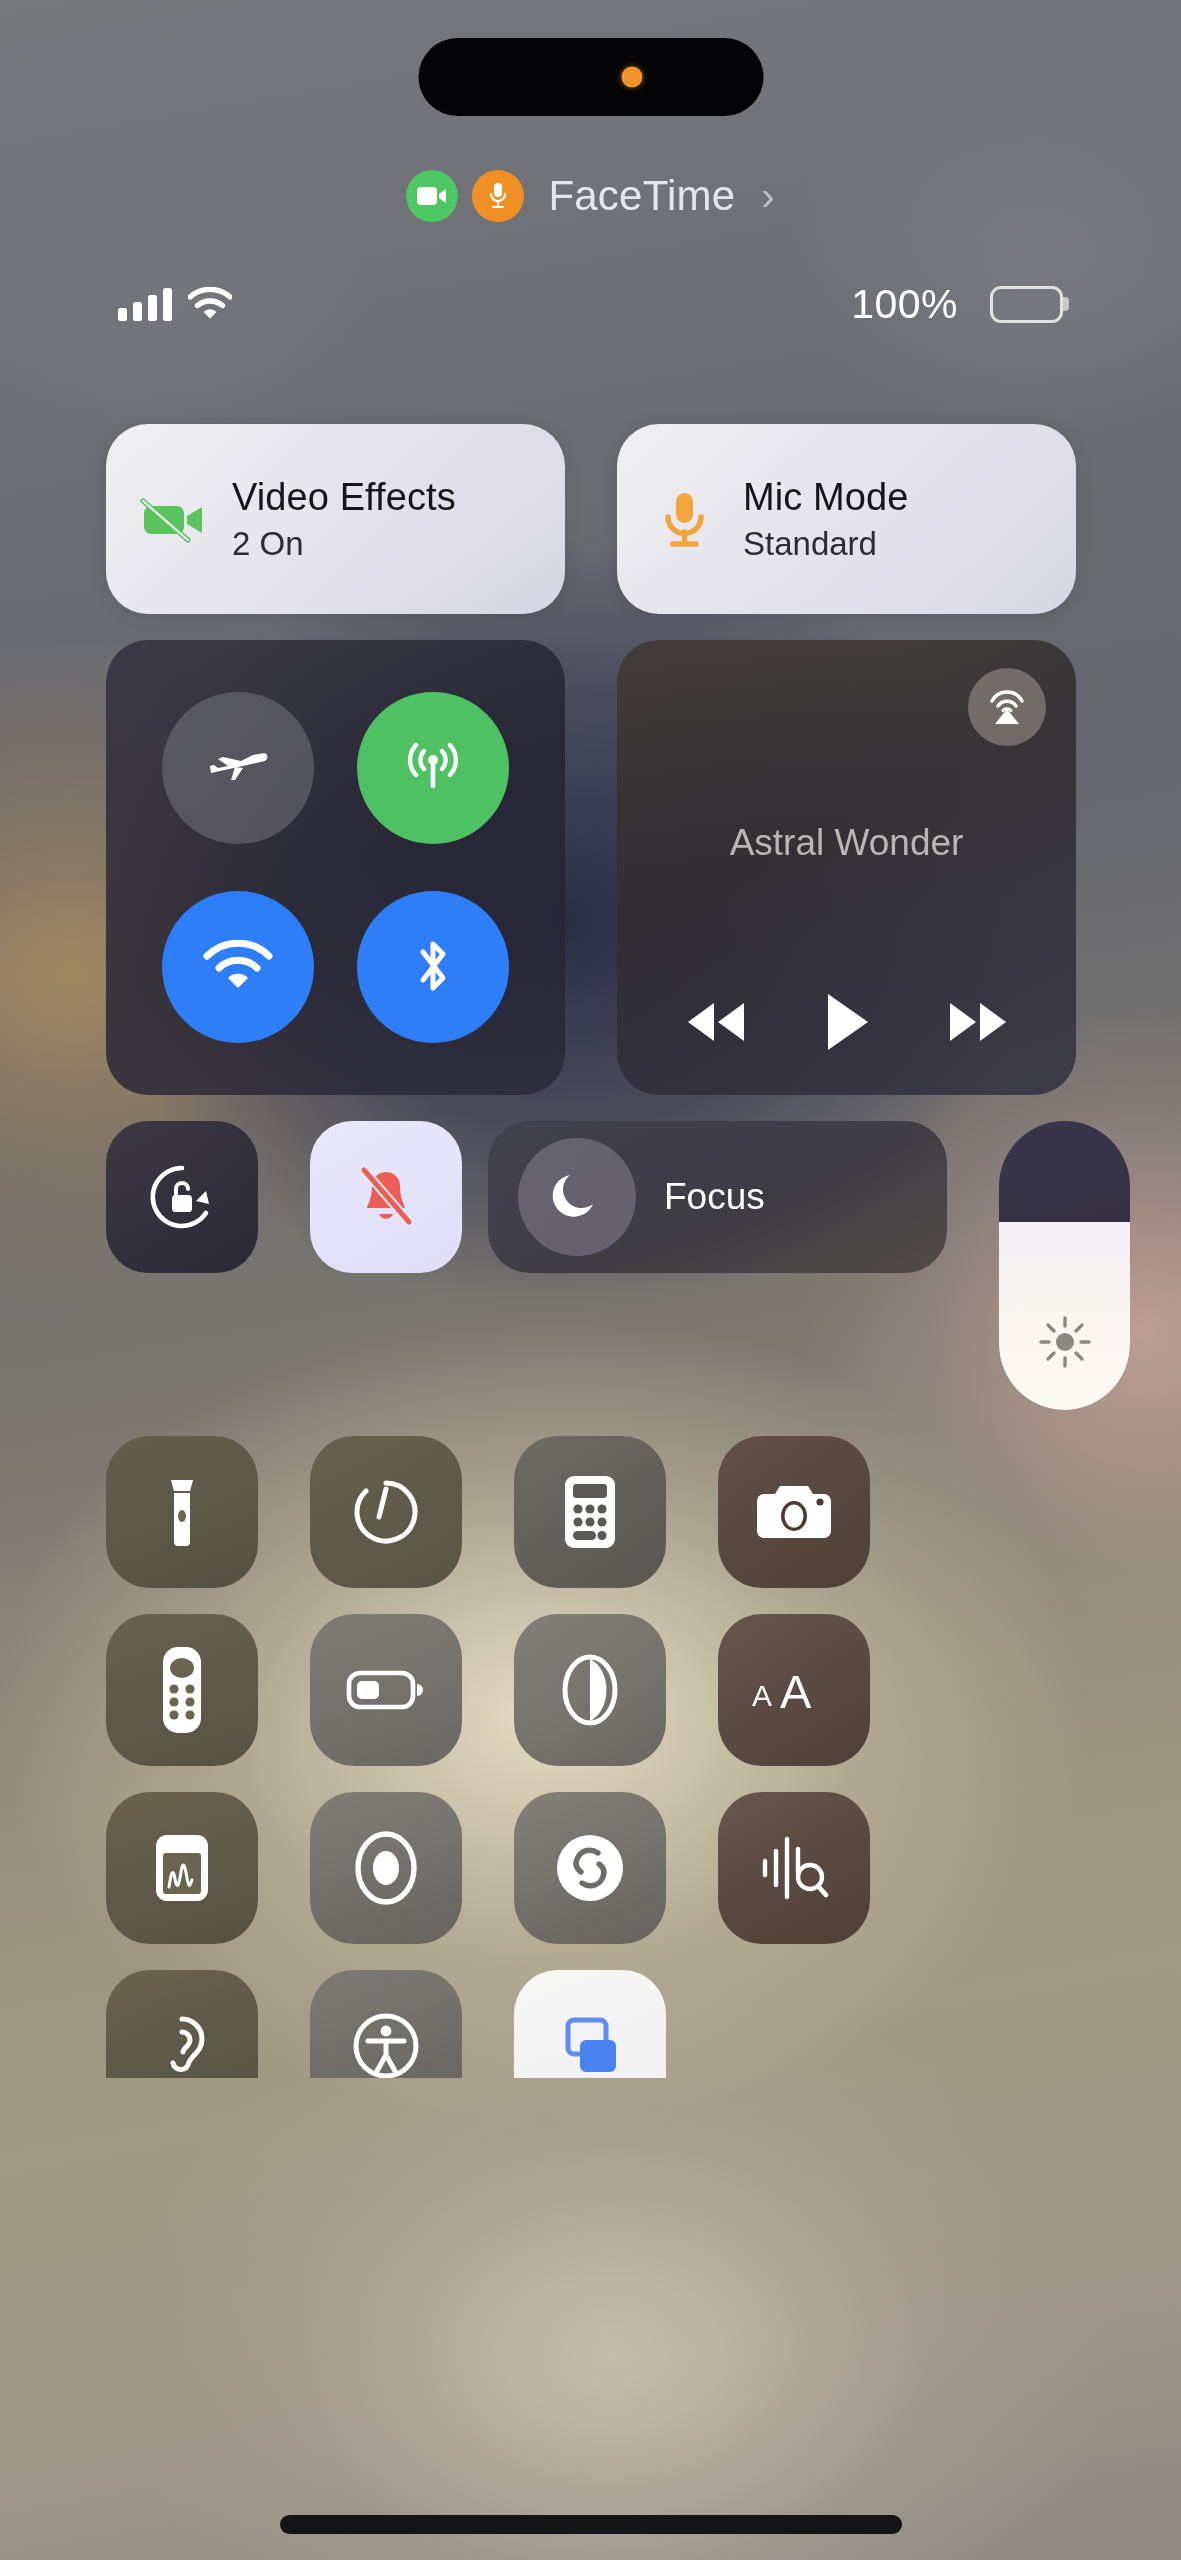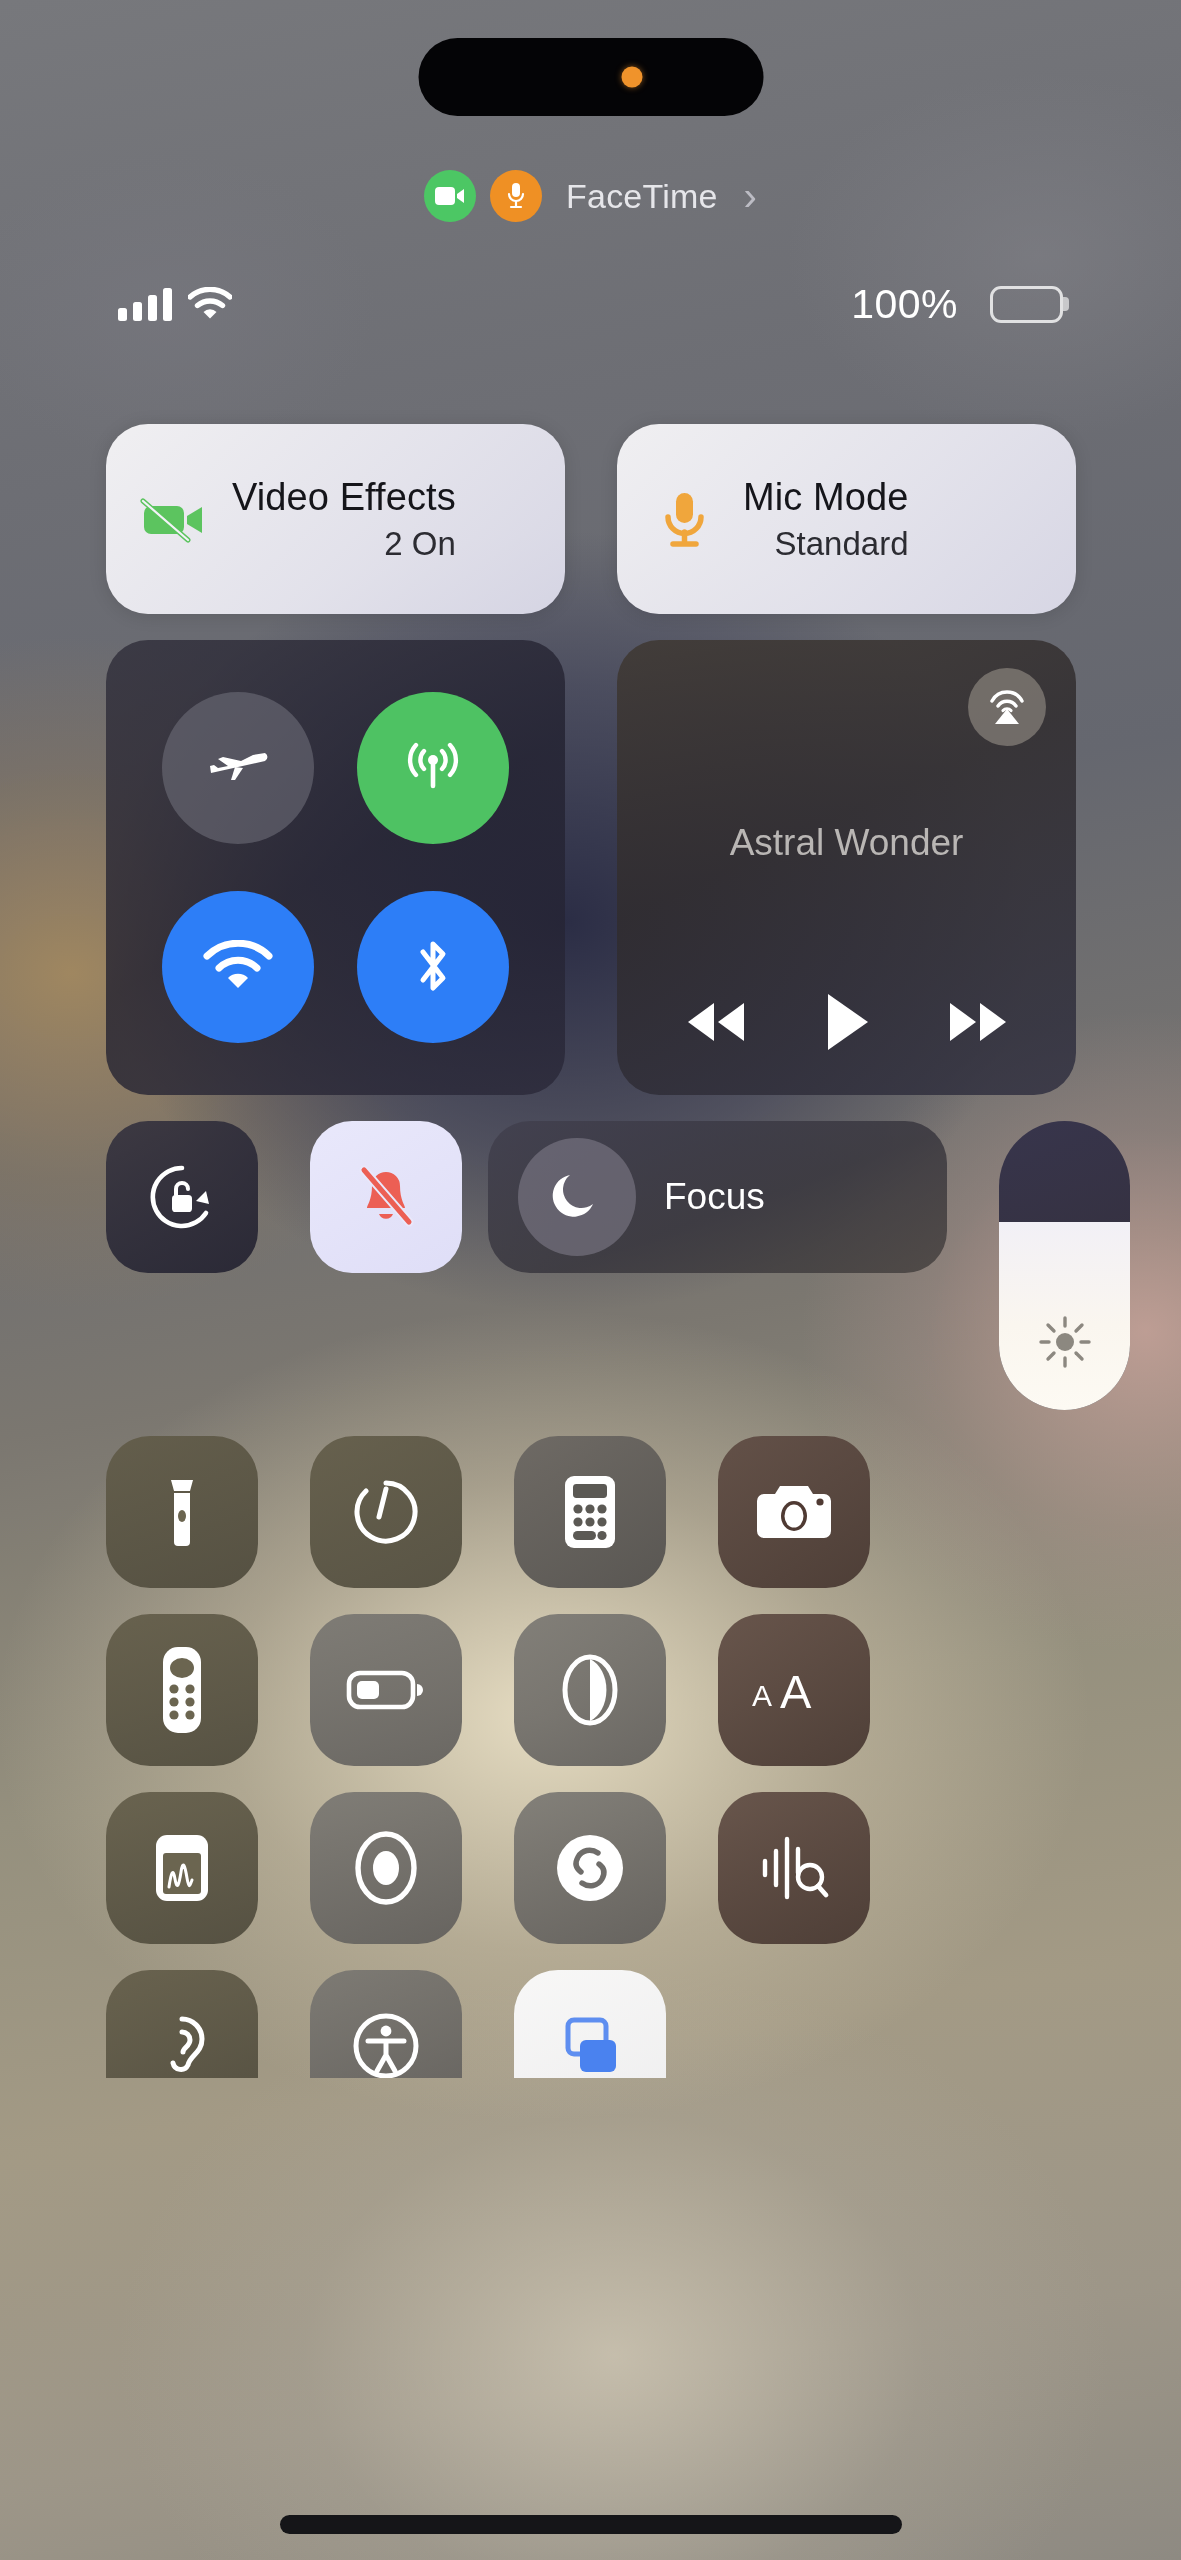--- a/index.html
+++ b/index.html
@@ -46,21 +46,21 @@
   }
 
   
   .ft-row {
     position:absolute; top:170px; left:0; right:0;
     display:flex; align-items:center; justify-content:center; gap:14px;
   }
   .ft-badge { width:52px; height:52px; border-radius:50%; display:flex; align-items:center; justify-content:center; }
   .ft-badge.cam { background:#4cc764; }
   .ft-badge.mic { background:#ef9024; }
-  .ft-label { color:#e6e6ea; font-size:34px; letter-spacing:.2px; margin-left:10px; }
+  .ft-label { color:#e6e6ea; font-size:42px; letter-spacing:.2px; margin-left:10px; }
   .ft-chev { color:#bcbcc4; font-size:40px; margin-left:12px; font-weight:300; }
 
   
   .statusbar {
     position:absolute; top:278px; left:0; right:0; height:52px;
     display:flex; align-items:center; justify-content:space-between;
     padding:0 118px;
   }
   .sb-left { display:flex; align-items:flex-end; gap:16px; }
   .bars { display:flex; align-items:flex-end; gap:6px; height:34px; }
@@ -91,21 +91,21 @@
     background:linear-gradient(135deg, rgba(250,249,251,.93) 0%, rgba(240,239,248,.9) 55%, rgba(230,229,244,.88) 100%);
     box-shadow:0 2px 18px rgba(0,0,0,.12);
   }
   .glass-dark {
     background:linear-gradient(150deg, rgba(46,44,56,.78) 0%, rgba(34,33,48,.8) 50%, rgba(40,38,54,.74) 100%);
   }
 
   
   .card-media { width:459px; height:190px; display:flex; align-items:center; padding:0 34px; gap:26px; }
   .card-media .ic { width:66px; display:flex; align-items:center; justify-content:center; flex:none; }
-  .card-media .txt { display:flex; flex-direction:column; gap:6px;align-items:flex-end; }
+  .card-media .txt { display:flex; flex-direction:column; gap:6px; }
   .card-media .t1 { color:#15151a; font-size:38px; letter-spacing:.1px; }
   .card-media .t2 { color:#2c2c32; font-size:33px; }
 
   
   .conn {
     width:459px; height:455px;
     display:grid; grid-template-columns:1fr 1fr; grid-template-rows:1fr 1fr;
     place-items:center; padding:28px 34px;
   }
   .toggle { width:152px; height:152px; border-radius:50%; display:flex; align-items:center; justify-content:center; }

